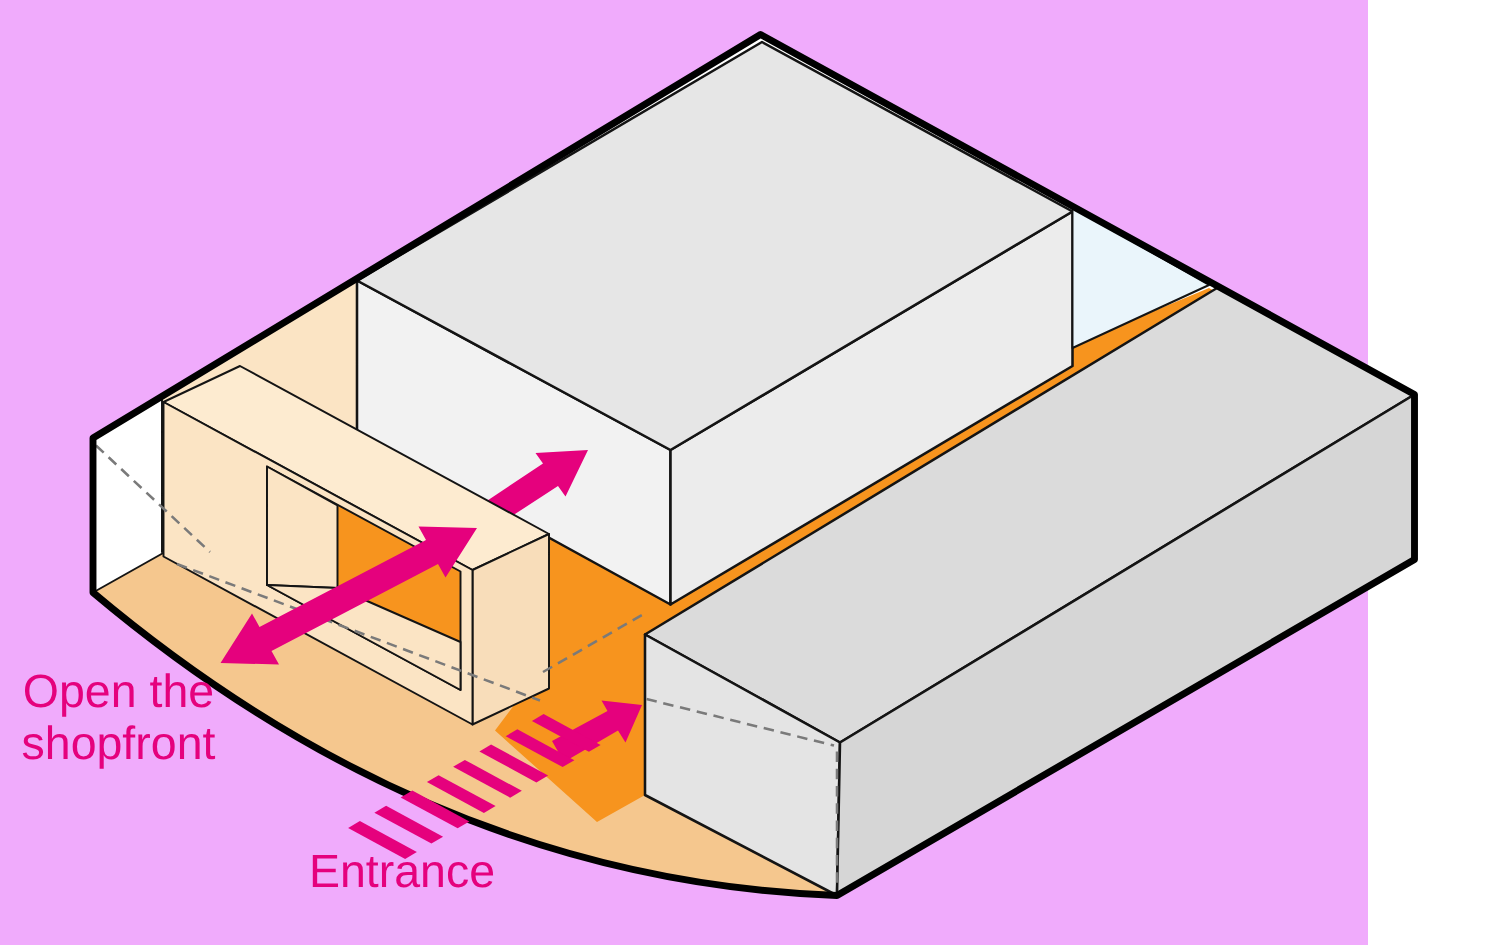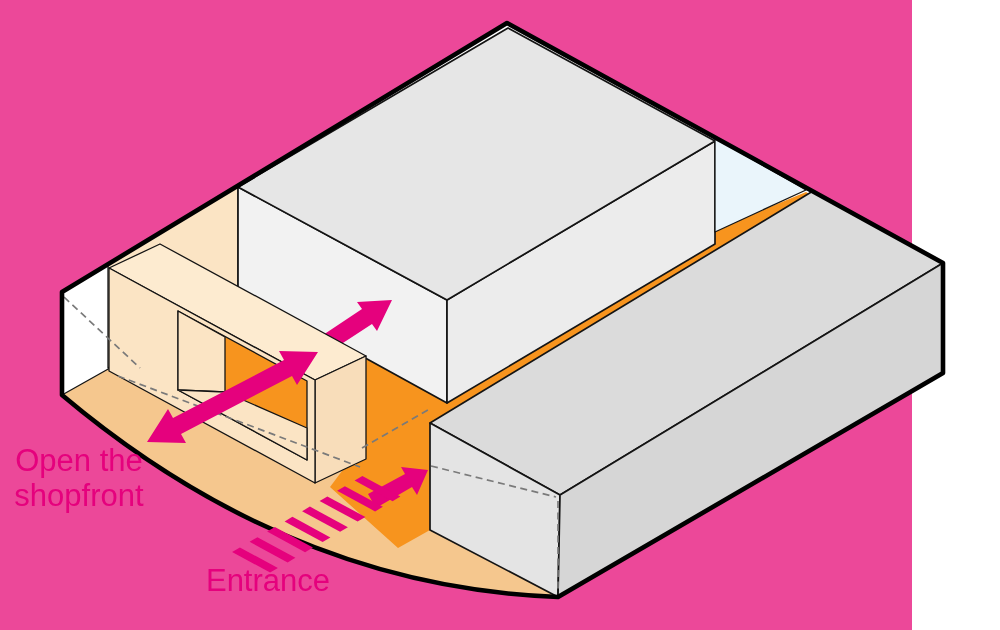--- a/index.html
+++ b/index.html
@@ -8,21 +8,21 @@
     background: #ffffff;
     width: 1000px;
     height: 630px;
     overflow: hidden;
     font-family: "Liberation Sans", sans-serif;
   }
   #stage {
     position: relative;
     width: 912px;
     height: 630px;
-    background: #ec4899;
+    background: #f0abfc;
   }
   svg { display: block; }
 
   
   .fill-white      { fill: #ffffff; }
   .fill-magenta    { fill: var(--magenta); }
   .fill-floor-light{ fill: var(--floor-light); }
   .fill-floor-dark { fill: var(--floor-dark); }
   .fill-cream      { fill: var(--shopfront-cream); }
   .fill-cream-top  { fill: var(--shopfront-cream-top); }

